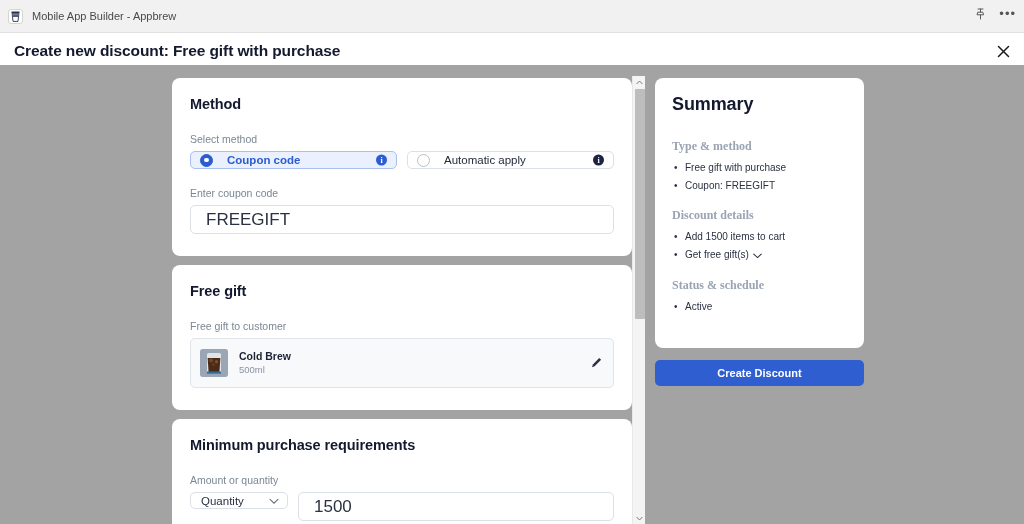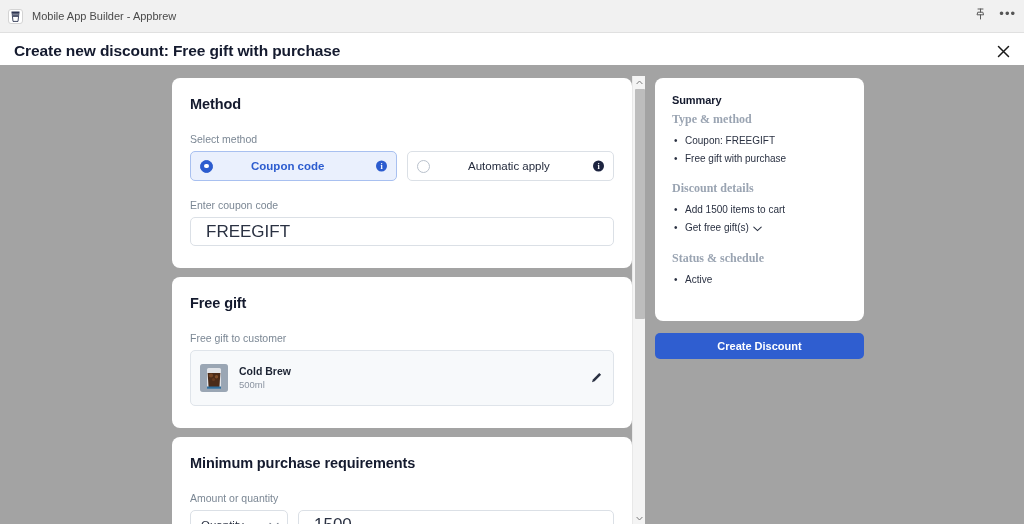--- a/index.html
+++ b/index.html
@@ -117,29 +117,28 @@
   .field-label {
     font-size: 10.5px;
     color: #7b8794;
     margin-bottom: 6px;
   }
 
   
   .radio-row { display: flex; gap: 10px; }
   .radio-opt {
     flex: 1;
-    height: 30px;
+    height: 18px;
     border: 1px solid #dbe0e6;
     border-radius: 5px;
     background: #ffffff;
     display: flex; align-items: center;
     padding: 4px 9px;
     cursor: pointer;
     position: relative;
-    gap: 24px;
   }
   .radio-opt.selected {
     background: #eaf0fd;
     border-color: #a8c0f0;
   }
   .radio-dot {
     width: 13px; height: 13px;
     border-radius: 50%;
     border: 1.6px solid #b9c1cc;
     background: #fff;
@@ -180,21 +179,21 @@
     display: flex; align-items: center;
     padding: 0 15px;
     font-size: 17px;
     color: #2a3142;
     cursor: text;
   }
   .stack-gap { margin-top: 18px; }
 
   
   .product-row {
-    width: 100%; height: 56px;
+    width: 100%; height: 50px;
     border: 1px solid #dfe4ea;
     border-radius: 5px;
     background: #f7f9fb;
     display: flex; align-items: center;
     padding: 0 9px;
     position: relative;
     cursor: pointer;
   }
   .thumb {
     width: 28px; height: 28px;
@@ -208,21 +207,21 @@
   .prod-sub { font-size: 9.5px; color: #8a93a0; margin-top: 1px; }
   .edit-icon {
     position: absolute; right: 11px; top: 50%;
     transform: translateY(-50%);
     cursor: pointer;
   }
 
   
   .qty-row { display: flex; gap: 10px; }
   .select-box {
-    width: 98px; height: 29px;
+    width: 98px; height: 17px;
     border: 1px solid #dbe0e6;
     border-radius: 5px;
     background: #fff;
     display: flex; align-items: center;
     padding: 0 8px 0 10px;
     font-size: 11.5px; color: #2a3142;
     cursor: pointer;
     position: relative;
   }
   .chev { position: absolute; right: 8px; top: 50%; transform: translateY(-50%); }
@@ -233,22 +232,22 @@
     position: absolute;
     left: 655px; top: 13px;
     width: 209px;
   }
   .summary-card {
     background: #ffffff;
     border-radius: 8px;
     padding: 16px 17px 18px 17px;
   }
   .summary-title {
-    font-size: 11px; font-weight: 700;
-    color: #141a2e; margin-bottom: 6px;
+    font-size: 18px; font-weight: 700;
+    color: #141a2e; margin-bottom: 24px;
     letter-spacing: -0.1px;
   }
   .sec-head {
     font-size: 12px; font-weight: 700;
     color: #9aa4b2;
     margin-bottom: 5px;
     font-family: Liberation Serif, serif;
   }
   .sec-head + ul { margin-bottom: 14px; }
   .sum-list { list-style: none; padding-left: 13px; }
@@ -396,22 +395,22 @@
         </svg>
     </div>
   </div>
 
   <div class="right-col">
     <div class="summary-card">
       <div class="summary-title">Summary</div>
 
       <div class="sec-head">Type &amp; method</div>
       <ul class="sum-list">
+        <li>Free gift with purchase</li>
         <li>Coupon: FREEGIFT</li>
-        <li>Free gift with purchase</li>
       </ul>
 
       <div class="sec-head">Discount details</div>
       <ul class="sum-list">
         <li>Add 1500 items to cart</li>
         <li><span>Get free gift(s)</span><span class="inline-chev"><svg width="9" height="6" viewBox="0 0 9 6">
                 <path d="M0.8 1.2 L4.5 4.6 L8.2 1.2" stroke="#2a3142" stroke-width="1.1" fill="none" stroke-linecap="round"></path>
               </svg></span></li>
       </ul>
 

